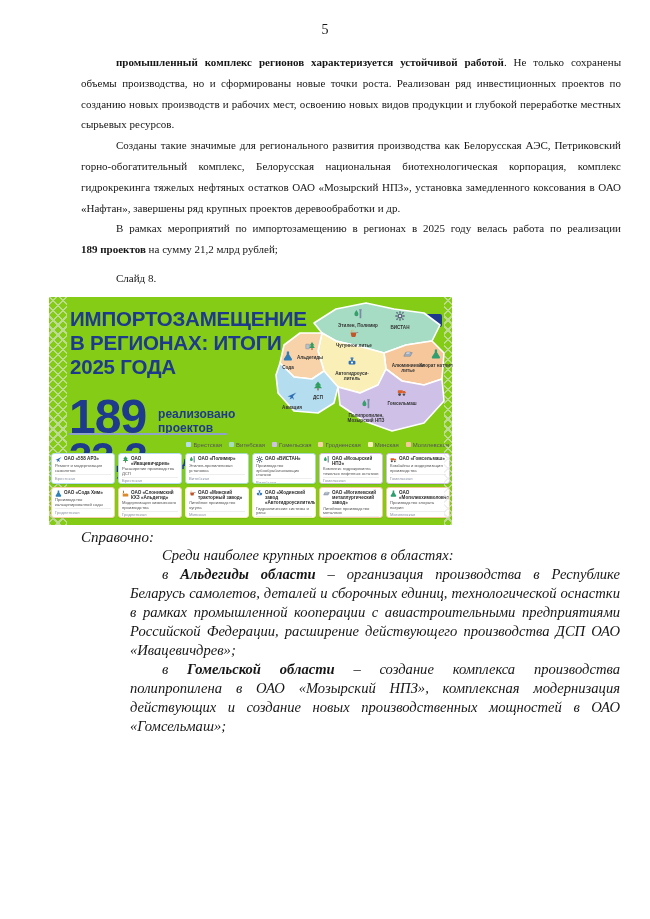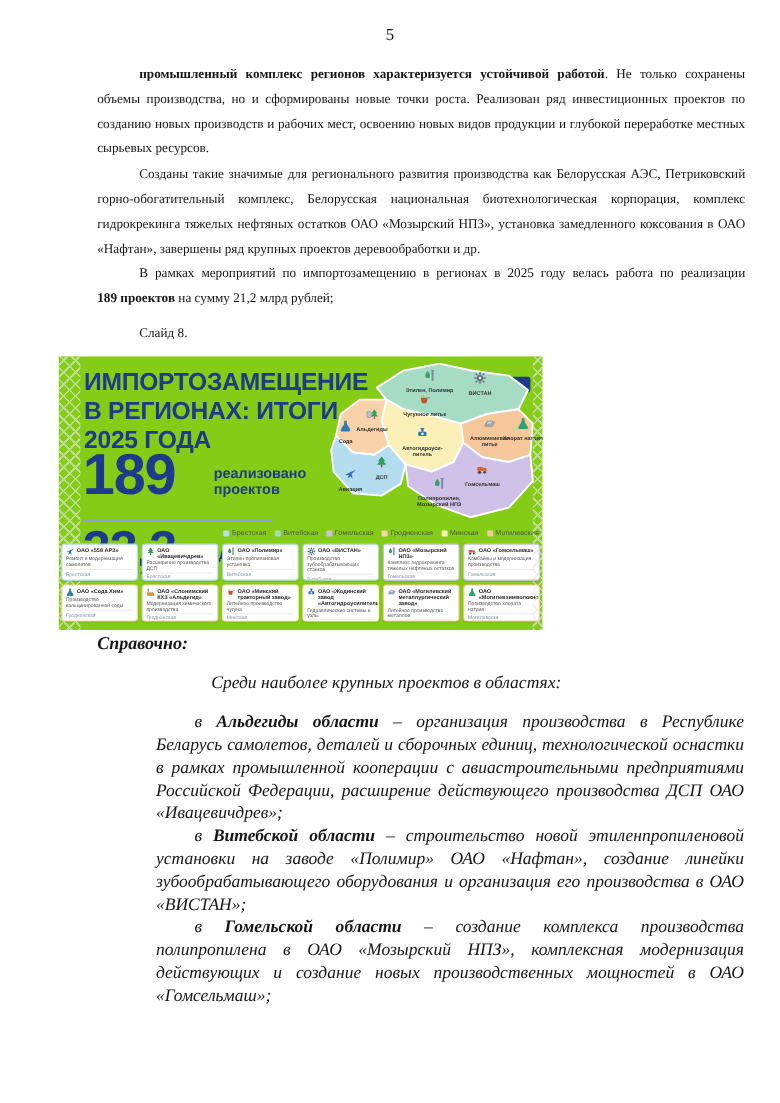--- a/index.html
+++ b/index.html
@@ -18,21 +18,21 @@
      background:
        repeating-linear-gradient(45deg,#e6e6e6 0 1.5px,transparent 1.5px 7px),
        repeating-linear-gradient(-45deg,#e6e6e6 0 1.5px,transparent 1.5px 7px);}
   .slide::before{left:0;width:18px;}
   .slide::after{right:0;width:8px;}
   .slide-title{position:absolute;left:21px;top:10px;width:235px;
      font-family:"Liberation Sans",sans-serif;font-weight:bold;font-size:20.5px;
      line-height:24px;color:#1e3a8c;letter-spacing:-.2px;}
   .stat{position:absolute;left:20px;display:flex;align-items:center;
      font-family:"Liberation Sans",sans-serif;color:#1e3a8c;font-weight:bold;}
-  .stat-projects{top:76px;gap:20px;}
+  .stat-projects{top:96px;}
   .stat-amount{top:140px;}
   .stat-value{font-size:48px;line-height:1;letter-spacing:-1px;}
   .stat-amount .stat-value{font-size:42px;}
   .stat-label{font-size:12px;margin-left:12px;margin-top:10px;max-width:130px;line-height:1.15;}
   .stat-divider{position:absolute;left:20px;top:136px;width:158px;border-top:2px solid #8fa3c8;}
   .logo-bar{position:absolute;right:10px;top:17px;width:35px;height:13px;background:#1e3a8c;border-radius:2px;}
 
   .map-wrap{position:absolute;left:225px;top:4px;width:172px;height:140px;}
   .map-wrap svg.map{position:absolute;left:0;top:0;width:172px;height:140px;}
   .marker{position:absolute;width:46px;margin-left:-23px;text-align:center;
@@ -51,23 +51,23 @@
      font-family:"Liberation Sans",sans-serif;display:flex;flex-direction:column;
      overflow:hidden;box-shadow:0 .5px 1px rgba(0,0,0,.08);}
   .card-top{display:flex;gap:2px;align-items:flex-start;}
   .c-ic{width:7px;height:7px;flex:none;}
   .c-title{font-size:4.6px;font-weight:bold;color:#2b2b2b;line-height:1.15;}
   .c-desc{font-size:4.2px;color:#555;line-height:1.15;margin-top:1px;}
   .c-region{margin-top:auto;font-size:4.2px;color:#8a93a3;border-top:.5px solid #eee;padding-top:.5px;}
   svg.ic{display:block;width:100%;height:100%;}
 
   
-  .ref-label{margin:4px 0 0 81px;font-size:15px;font-weight:bold;font-style:italic;}
+  .ref-label{margin:4px 0 0 81px;font-size:15px;font-weight:normal;font-style:italic;}
   .ref-block{margin:0 30px 0 130px;font-style:italic;font-size:14.6px;line-height:19px;text-align:justify;}
-  .ref-intro{margin:14px;text-indent:32px;}
+  .ref-intro{margin:0;text-indent:32px;}
   .ref-item{margin:0;text-indent:32px;}
   .ref-item b{font-weight:bold;}
 </style>
 </head>
 <body>
 
 <div class="page">
   <div class="page-number">5</div>
 
   <div class="text-col">
@@ -370,17 +370,16 @@
           <div class="c-region">Могилевская</div>
         </div>
       </div>
   </div>
 
   <div class="ref-label">Справочно:</div>
   <div class="ref-block">
     <p class="ref-intro">Среди наиболее крупных проектов в областях:</p>
     <div>
         <p class="ref-item">в <b>Альдегиды области</b> – организация производства в Республике Беларусь самолетов, деталей и сборочных единиц, технологической оснастки в рамках промышленной кооперации с авиастроительными предприятиями Российской Федерации, расширение действующего производства ДСП ОАО «Ивацевичдрев»;</p>
-        <p class="ref-item">в <b>Витебской области</b> – строительство новой этиленпропиленовой установки на заводе «Полимир» ОАО «Нафтан», создание линейки зубообрабатывающего оборудования и организация его производства в ОАО «ВИСТАН»;</p>
         <p class="ref-item">в <b>Гомельской области</b> – создание комплекса производства полипропилена в ОАО «Мозырский НПЗ», комплексная модернизация действующих и создание новых производственных мощностей в ОАО «Гомсельмаш»;</p>
       </div>
   </div>
 </div>
 
 </body></html>

